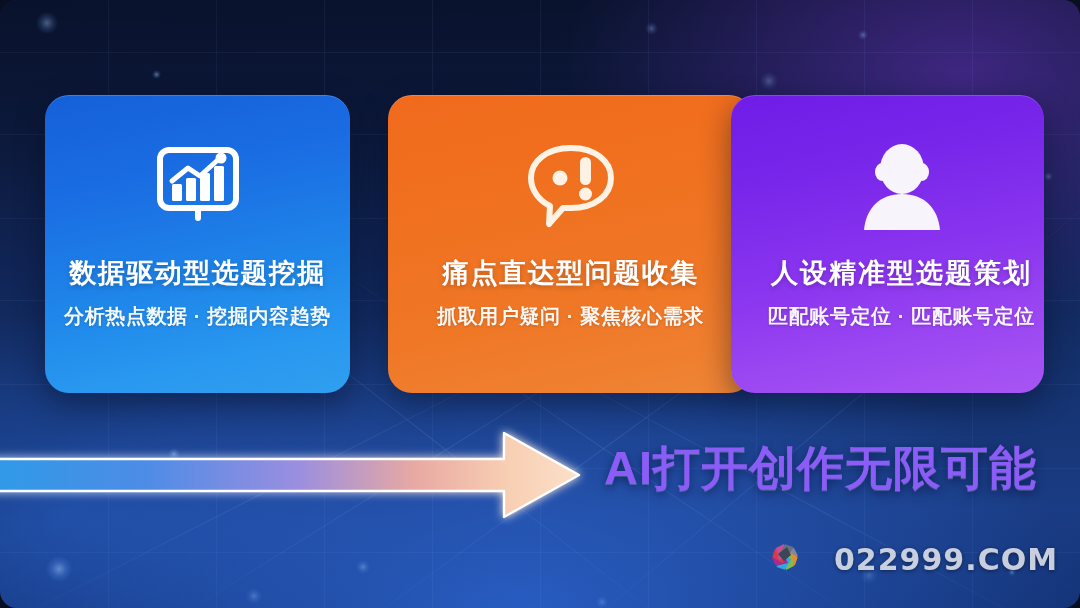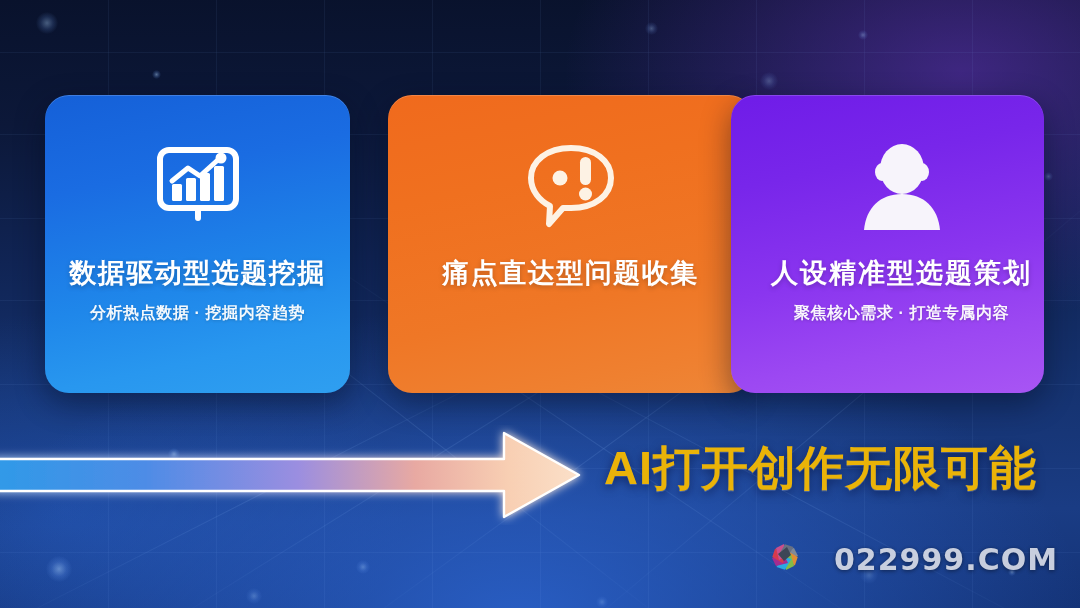--- a/index.html
+++ b/index.html
@@ -13,20 +13,21 @@
   .stage {
     position:relative;
     width:1080px; height:608px;
     overflow:hidden;
     background:
       radial-gradient(ellipse 700px 420px at 88% 14%, rgba(92,48,168,.50) 0%, rgba(92,48,168,0) 62%),
       radial-gradient(ellipse 620px 380px at 12% 10%, rgba(18,44,110,.75) 0%, rgba(18,44,110,0) 64%),
       radial-gradient(ellipse 900px 520px at 46% 104%, rgba(34,86,196,.88) 0%, rgba(22,52,132,0) 68%),
       linear-gradient(178deg,#0a1430 0%,#0d1a3d 22%,#122css 40%,#14306e 62%,#17397f 80%,#113070 100%);
     background-color:#0e1b3f;
+    border-radius:17px;
   }
   
   .stage-base {
     position:absolute; inset:0;
     background:linear-gradient(179deg,#09122c 0%,#0c1839 20%,#102454 42%,#15326f 64%,#1a3c84 84%,#143377 100%);
     z-index:0;
   }
   .stage-glow {
     position:absolute; inset:0; z-index:1;
     background:
@@ -83,33 +84,33 @@
   .card-icon svg { display:block; }
 
   .card-title {
     color:#ffffff;
     font-size:27px; font-weight:700; letter-spacing:1.5px;
     text-shadow:0 2px 5px rgba(0,0,0,.22);
     margin-top:16px; white-space:nowrap;
   }
   .card-sub {
     color:rgba(255,255,255,.95);
-    font-size:16px; font-weight:700; letter-spacing:.6px;
+    font-size:20px; font-weight:700; letter-spacing:.6px;
     margin-top:12px; white-space:nowrap;
     text-shadow:0 1px 3px rgba(0,0,0,.18);
   }
   .card-3 .card-title{ letter-spacing:2px; }
 
   
   .arrow-wrap { position:absolute; left:-6px; top:425px; width:600px; height:100px; z-index:7; }
 
   
   .headline {
     position:absolute; left:604px; top:437px; z-index:8;
-    color:#eab308;
+    color:#8b5cf6;
     font-size:47px; font-weight:700; letter-spacing:1px;
     white-space:nowrap;
     text-shadow:0 3px 10px rgba(0,10,50,.55), 0 1px 0 rgba(255,255,255,.25);
   }
 
   
   .watermark {
     position:absolute; right:22px; bottom:22px; z-index:9;
     display:flex; align-items:center; gap:24px;
     opacity:.92;
@@ -198,33 +199,34 @@
       <div class="card-icon">
         <svg width="96" height="92" viewBox="0 0 96 92" fill="none">
           <path d="M48 8 C72 8 88 21 88 38 C88 55 72 68 48 68 L40 68 L26 84 L27 66
                    C17 61 8 51 8 38 C8 21 24 8 48 8 Z" stroke="#fdf2e4" stroke-width="6" stroke-linejoin="round" fill="none"></path>
           <circle cx="37" cy="38" r="7.5" fill="#fdf2e4"></circle>
           <rect x="57" y="17" width="11" height="28" rx="5.5" fill="#fdf2e4"></rect>
           <circle cx="62.5" cy="54" r="6.5" fill="#fdf2e4"></circle>
         </svg>
       </div>
       <div class="card-title">痛点直达型问题收集</div>
+      <div class="card-sub">抓取用户疑问 · 聚焦核心需求</div>
     </div>
 
     <div class="card card-3">
       <div class="card-icon">
         <svg width="96" height="96" viewBox="0 0 96 96" fill="none">
           <ellipse cx="28" cy="34" rx="7" ry="9" fill="#f7f4fb"></ellipse>
           <ellipse cx="68" cy="34" rx="7" ry="9" fill="#f7f4fb"></ellipse>
           <ellipse cx="48" cy="31" rx="22" ry="25" fill="#f7f4fb"></ellipse>
           <path d="M48 56 C26 56 12 70 10 92 L86 92 C84 70 70 56 48 56 Z" fill="#f7f4fb"></path>
         </svg>
       </div>
       <div class="card-title">人设精准型选题策划</div>
-      <div class="card-sub">聚焦核心需求 · 打造专属内容</div>
+      <div class="card-sub">匹配账号定位 · 匹配账号定位</div>
     </div>
   </div>
 
   <div class="arrow-wrap">
     <svg width="600" height="100" viewBox="0 0 600 100" fill="none">
       <defs>
         <linearGradient id="arrowGrad" x1="0" y1="0" x2="1" y2="0">
           <stop offset="0%" stop-color="#2f9ae8"></stop>
           <stop offset="26%" stop-color="#4e8ce6"></stop>
           <stop offset="52%" stop-color="#9b8ee0"></stop>

